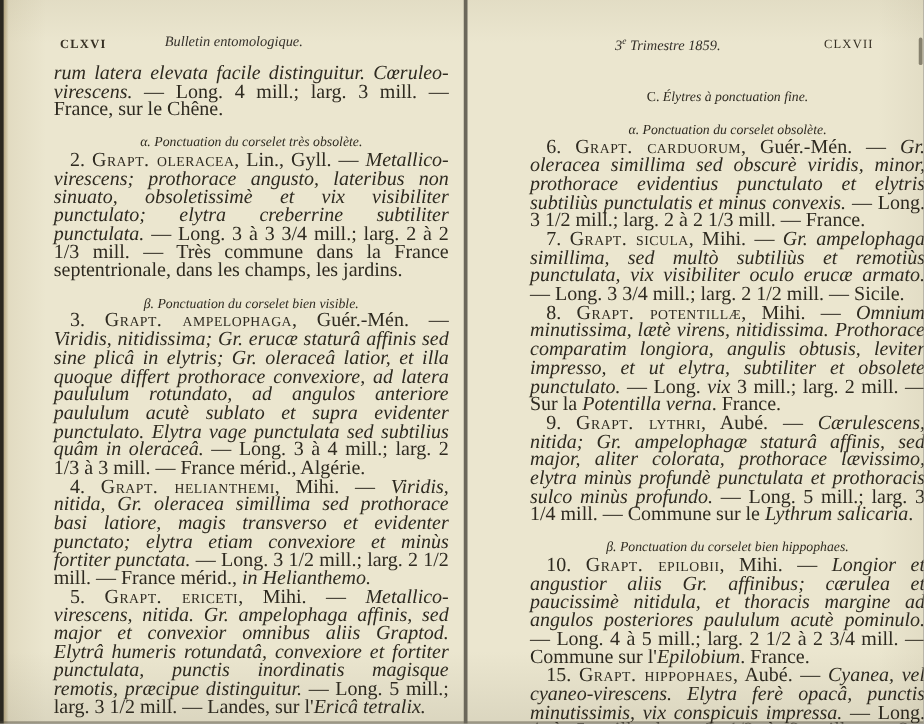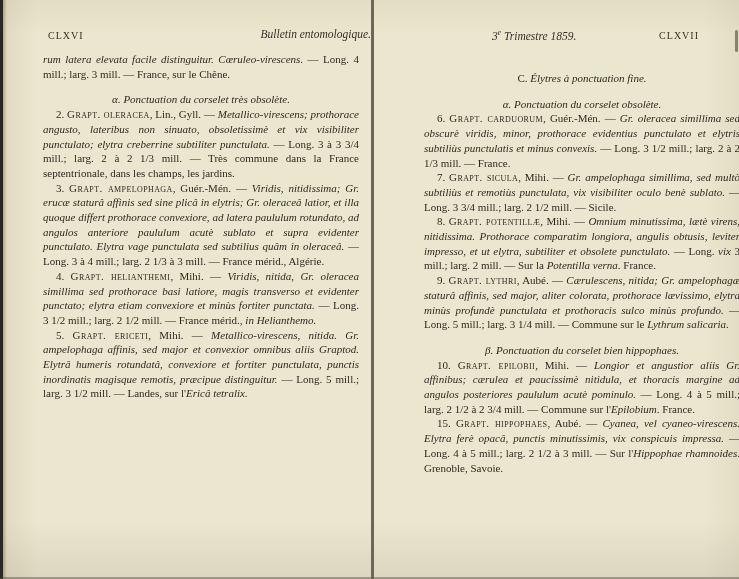--- a/index.html
+++ b/index.html
@@ -23,32 +23,32 @@
   .divider{ position:absolute; left:371px; top:0; bottom:0; width:3px; background:#6b675a; }
   .scratch{ position:absolute; right:1px; top:30px; width:3px; height:22px; border-radius:2px;
     background:rgba(58,52,38,0.55); }
 
   .page{ position:absolute; top:0; height:100%; }
   .page-left{ left:3px; width:368px; }
   .page-right{ left:386px; width:365px; }
 
   .running-head{ position:absolute; top:28px; left:0; right:0; height:16px; font-size:10.5px; }
   .folio{ position:absolute; letter-spacing:1px; font-size:10px; color:#363023; }
-  .page-left .folio{ left:45px; top:2px; }
+  .page-left .folio{ left:45px; top:2px;font-weight:bold; }
   .page-right .folio{ right:52px; top:2px; }
   .rtitle{ position:absolute; font-style:italic; font-size:11.5px; color:#34302a; white-space:nowrap; }
-  .page-left .rtitle{ left:0; right:0; text-align:right; }
+  .page-left .rtitle{ left:0; right:0; text-align:center; }
   .page-right .rtitle{ left:106px; top:0; }
   .rtitle sup{ font-size:7.5px; }
 
   .column{ position:absolute; left:40px; width:316px; }
   .page-left .column{ top:52px; }
   .page-right .column{ top:50px; left:38px;font-family:Liberation Serif, serif; }
 
-  p{ margin:0; font-size:11px; line-height:14.7px; text-align:justify; color:#2e2a20; }
+  p{ margin:0; font-size:16px; line-height:14.7px; text-align:justify; color:#2e2a20; }
   p.para{ text-indent:13px; }
   p.para-cont{ margin-top:0; }
   p.heading{ text-align:center; margin-top:21px; font-size:11px; }
   p.subheading{ text-align:center; margin-top:11px; font-size:11px; }
   .i{ font-style:italic; }
   .sc{ font-variant:small-caps; letter-spacing:0.4px; }
   sup.i{ font-style:italic; }
 </style>
 </head>
 <body>
@@ -61,36 +61,37 @@
 
   <div class="page page-left">
     <div class="running-head">
       <span class="folio">CLXVI</span>
       <span class="rtitle">Bulletin entomologique.</span>
     </div>
     <div class="column">
         <p class="para-cont"><span class="i">rum latera elevata facile distinguitur. Cœruleo-virescens.</span><span> — Long. 4 mill.; larg. 3 mill. — France, sur le Chêne.</span></p>
         <p class="subheading"><span class="i">α. Ponctuation du corselet très obsolète.</span></p>
         <p class="para"><span>2. </span><span class="sc">Grapt. oleracea</span><span>, Lin., Gyll. — </span><span class="i">Metallico-virescens; prothorace angusto, lateribus non sinuato, obsoletissimè et vix visibiliter punctulato; elytra creberrine subtiliter punctulata.</span><span> — Long. 3 à 3 3/4 mill.; larg. 2 à 2 1/3 mill. — Très commune dans la France septentrionale, dans les champs, les jardins.</span></p>
+        <p class="subheading"><span class="i">β. Ponctuation du corselet bien visible.</span></p>
         <p class="para"><span>3. </span><span class="sc">Grapt. ampelophaga</span><span>, Guér.-Mén. — </span><span class="i">Viridis, nitidissima; Gr. erucæ staturâ affinis sed sine plicâ in elytris; Gr. oleraceâ latior, et illa quoque differt prothorace convexiore, ad latera paululum rotundato, ad angulos anteriore paululum acutè sublato et supra evidenter punctulato. Elytra vage punctulata sed subtilius quâm in oleraceâ.</span><span> — Long. 3 à 4 mill.; larg. 2 1/3 à 3 mill. — France mérid., Algérie.</span></p>
         <p class="para"><span>4. </span><span class="sc">Grapt. helianthemi</span><span>, Mihi. — </span><span class="i">Viridis, nitida, Gr. oleracea simillima sed prothorace basi latiore, magis transverso et evidenter punctato; elytra etiam convexiore et minùs fortiter punctata.</span><span> — Long. 3 1/2 mill.; larg. 2 1/2 mill. — France mérid., </span><span class="i">in Helianthemo.</span></p>
         <p class="para"><span>5. </span><span class="sc">Grapt. ericeti</span><span>, Mihi. — </span><span class="i">Metallico-virescens, nitida. Gr. ampelophaga affinis, sed major et convexior omnibus aliis Graptod. Elytrâ humeris rotundatâ, convexiore et fortiter punctulata, punctis inordinatis magisque remotis, præcipue distinguitur.</span><span> — Long. 5 mill.; larg. 3 1/2 mill. — Landes, sur l'</span><span class="i">Ericâ tetralix.</span></p>
       </div>
   </div>
 
   <div class="page page-right">
     <div class="running-head">
       <span class="rtitle"><span class="i">3</span><sup class="i">e</sup><span class="i"> Trimestre 1859.</span></span>
       <span class="folio">CLXVII</span>
     </div>
     <div class="column">
         <p class="heading"><span>C. </span><span class="i">Élytres à ponctuation fine.</span></p>
         <p class="subheading"><span class="i">α. Ponctuation du corselet obsolète.</span></p>
         <p class="para"><span>6. </span><span class="sc">Grapt. carduorum</span><span>, Guér.-Mén. — </span><span class="i">Gr. oleracea simillima sed obscurè viridis, minor, prothorace evidentius punctulato et elytris subtiliùs punctulatis et minus convexis.</span><span> — Long. 3 1/2 mill.; larg. 2 à 2 1/3 mill. — France.</span></p>
-        <p class="para"><span>7. </span><span class="sc">Grapt. sicula</span><span>, Mihi. — </span><span class="i">Gr. ampelophaga simillima, sed multò subtiliùs et remotiùs punctulata, vix visibiliter oculo benè sublato.</span><span> — Long. 3 3/4 mill.; larg. 2 1/2 mill. — Sicile.</span></p>
+        <p class="para"><span>7. </span><span class="sc">Grapt. sicula</span><span>, Mihi. — </span><span class="i">Gr. ampelophaga simillima, sed multò subtiliùs et remotiùs punctulata, vix visibiliter oculo erucæ armato.</span><span> — Long. 3 3/4 mill.; larg. 2 1/2 mill. — Sicile.</span></p>
         <p class="para"><span>8. </span><span class="sc">Grapt. potentillæ</span><span>, Mihi. — </span><span class="i">Omnium minutissima, lætè virens, nitidissima. Prothorace comparatim longiora, angulis obtusis, leviter impresso, et ut elytra, subtiliter et obsolete punctulato.</span><span> — Long. </span><span class="i">vix</span><span> 3 mill.; larg. 2 mill. — Sur la </span><span class="i">Potentilla verna</span><span>. France.</span></p>
         <p class="para"><span>9. </span><span class="sc">Grapt. lythri</span><span>, Aubé. — </span><span class="i">Cærulescens, nitida; Gr. ampelophagæ staturâ affinis, sed major, aliter colorata, prothorace lævissimo, elytra minùs profundè punctulata et prothoracis sulco minùs profundo.</span><span> — Long. 5 mill.; larg. 3 1/4 mill. — Commune sur le </span><span class="i">Lythrum salicaria</span><span>.</span></p>
         <p class="subheading"><span class="i">β. Ponctuation du corselet bien hippophaes.</span></p>
         <p class="para"><span>10. </span><span class="sc">Grapt. epilobii</span><span>, Mihi. — </span><span class="i">Longior et angustior aliis Gr. affinibus; cærulea et paucissimè nitidula, et thoracis margine ad angulos posteriores paululum acutè pominulo.</span><span> — Long. 4 à 5 mill.; larg. 2 1/2 à 2 3/4 mill. — Commune sur l'</span><span class="i">Epilobium</span><span>. France.</span></p>
         <p class="para"><span>15. </span><span class="sc">Grapt. hippophaes</span><span>, Aubé. — </span><span class="i">Cyanea, vel cyaneo-virescens. Elytra ferè opacâ, punctis minutissimis, vix conspicuis impressa.</span><span> — Long. 4 à 5 mill.; larg. 2 1/2 à 3 mill. — Sur l'</span><span class="i">Hippophae rhamnoides</span><span>. Grenoble, Savoie.</span></p>
       </div>
   </div>
 </div>
 
 </body></html>

